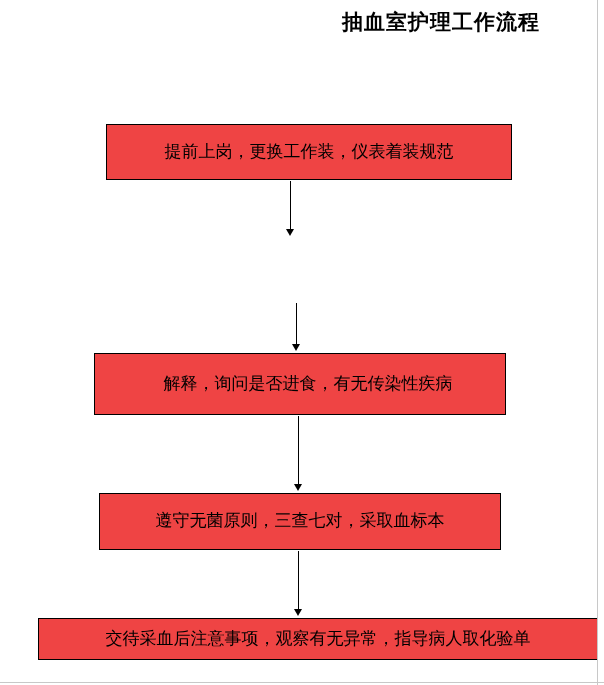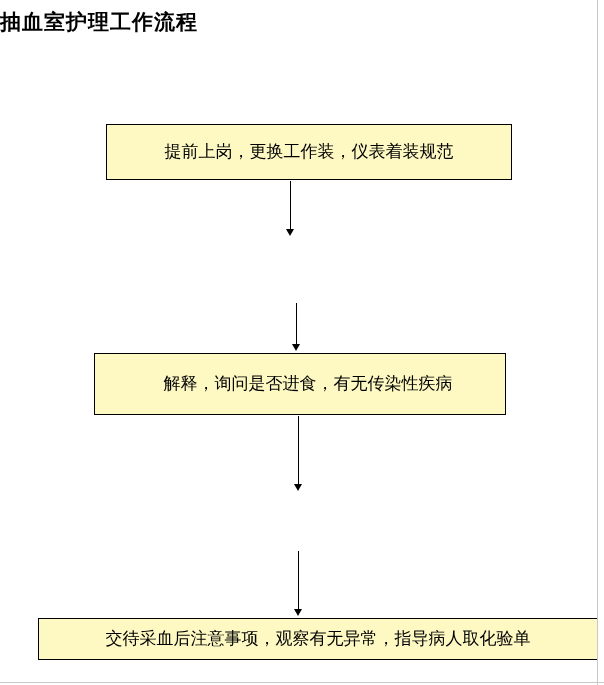--- a/index.html
+++ b/index.html
@@ -26,30 +26,30 @@
   #page-edge-bottom {
     position: absolute;
     left: 0; top: 682px;
     width: 604px; height: 1px;
     background: #c8c8c8;
   }
   .doc-title {
     position: absolute;
     left: 0; top: 8px;
     width: 540px;
-    text-align: left;
+    text-align: right;
     font-size: 21px;
     font-weight: bold;
     letter-spacing: 1px;
     margin: 0;
   }
   .flow-box {
     position: absolute;
     border: 1px solid #000000;
-    background: #fef9c3;
+    background: #ef4444;
     display: flex;
     align-items: center;
     justify-content: center;
     text-align: center;
     font-size: 17px;
     line-height: 1.55;
     white-space: pre-line;
     box-sizing: border-box;
     padding: 2px 6px;
   }
@@ -105,20 +105,21 @@
     <span class="head"></span>
   </div>
 
   <div id="box3" class="flow-box">解释，询问是否进食，有无传染性疾病</div>
 
   <div id="arrow3" class="arrow">
     <span class="shaft"></span>
     <span class="head"></span>
   </div>
 
+  <div id="box4" class="flow-box">遵守无菌原则，三查七对，采取血标本</div>
 
   <div id="arrow4" class="arrow">
     <span class="shaft"></span>
     <span class="head"></span>
   </div>
 
   <div id="box5" class="flow-box">交待采血后注意事项，观察有无异常，指导病人取化验单</div>
 
   <div id="page-edge-right"></div>
   <div id="page-edge-bottom"></div>

